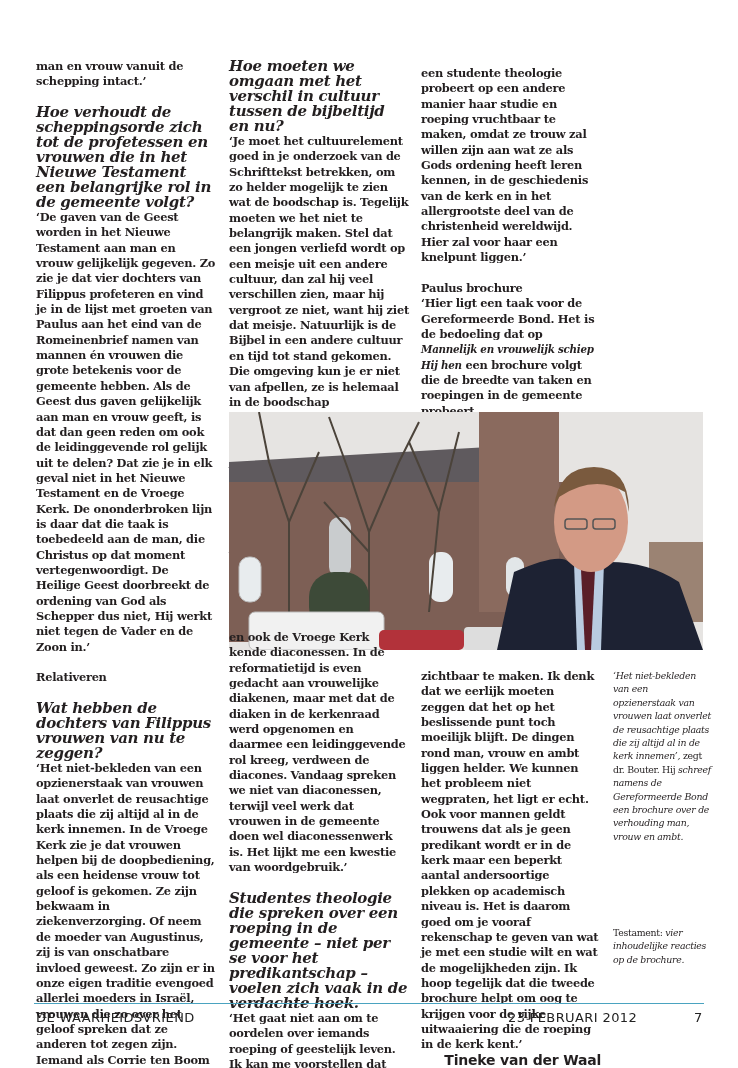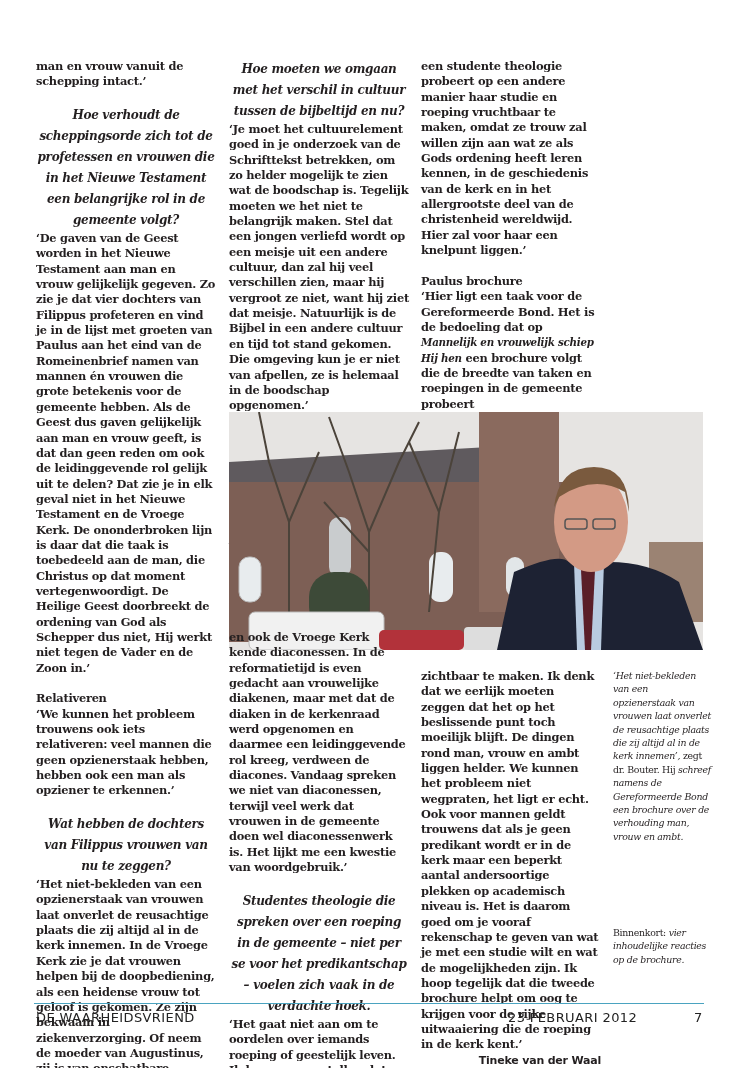--- a/index.html
+++ b/index.html
@@ -1,48 +1,47 @@
 <!DOCTYPE html>
 <html><head>
 <meta charset="utf-8">
 <style>
   html, body { margin:0; padding:0; background:#fff; }
   body { width:738px; height:1068px; position:relative; overflow:hidden;
          font-family:"DejaVu Serif", serif; color:#231f20; }
   .col { position:absolute; font-size:11.4px; line-height:15.35px; letter-spacing:-0.25px; }
   .col p { margin:0;font-weight:bold; }
-  .q { font-style:italic; font-size:12px; line-height:21px; letter-spacing:-0.3px;text-align:center; }
+  .q { font-style:italic; font-size:15px; line-height:15px; letter-spacing:-0.3px; }
   .h { font-weight:bold; }
   .gap { height:15.35px; }
   #c1 { left:36px; top:59px; width:180px; }
   #c2 { left:229px; top:59px; width:180px; }
-  #c3 { left:421px; top:59px; width:180px; }
+  #c3 { left:421px; top:66px; width:180px; }
   #c2b { left:229px; top:630px; width:180px; }
   #c3b { left:421px; top:669px; width:180px; }
   #side { position:absolute; left:613px; top:669px; width:100px; font-style:italic;
           font-size:9.4px; line-height:13.4px; letter-spacing:-0.3px; }
   #side2 { position:absolute; left:613px; top:926px; width:100px; font-style:italic;
           font-size:9.4px; line-height:13.4px; letter-spacing:-0.3px; }
   .up { font-style:normal; }
-  .author { text-align:right; font-family:"DejaVu Sans", sans-serif; font-weight:bold; font-size:11px; letter-spacing:-0.2px; }
+  .author { text-align:right; font-family:"DejaVu Sans", sans-serif; font-weight:bold; font-size:14px; letter-spacing:-0.2px; }
   #photo { position:absolute; left:229px; top:412px; width:474px; height:238px; overflow:hidden; background:#d9dbd8; }
   #footer-line { position:absolute; left:34px; top:1003px; width:670px; height:1px; background:#4aa3c0; }
   .foot { position:absolute; top:1010px; font-family:"DejaVu Sans", sans-serif; font-size:13px; letter-spacing:0.4px; color:#222; }
 </style>
 </head>
 <body>
 
 <div id="c1" class="col">
   <p>man en vrouw vanuit de schepping intact.’</p>
   <div class="gap"></div>
   <p class="q">Hoe verhoudt de scheppingsorde zich tot de profetessen en vrouwen die in het Nieuwe Testament een belangrijke rol in de gemeente volgt?</p>
   <p>‘De gaven van de Geest worden in het Nieuwe Testament aan man en vrouw gelijkelijk gegeven. Zo zie je dat vier dochters van Filippus profeteren en vind je in de lijst met groeten van Paulus aan het eind van de Romeinenbrief namen van mannen én vrouwen die grote betekenis voor de gemeente hebben. Als de Geest dus gaven gelijkelijk aan man en vrouw geeft, is dat dan geen reden om ook de leidinggevende rol gelijk uit te delen? Dat zie je in elk geval niet in het Nieuwe Testament en de Vroege Kerk. De ononderbroken lijn is daar dat die taak is toebedeeld aan de man, die Christus op dat moment vertegenwoordigt. De Heilige Geest doorbreekt de ordening van God als Schepper dus niet, Hij werkt niet tegen de Vader en de Zoon in.’</p>
   <div class="gap"></div>
   <p class="h">Relativeren</p>
-  <p>‘We kunnen het probleem trouwens ook iets relativeren: veel mannen die geen opzienerstaak hebben, hebben ook een man als opziener te erkennen.’</p>
   <div class="gap"></div>
   <p class="q">Wat hebben de dochters van Filippus vrouwen van nu te zeggen?</p>
   <p>‘Het niet-bekleden van een opzienerstaak van vrouwen laat onverlet de reusachtige plaats die zij altijd al in de kerk innemen. In de Vroege Kerk zie je dat vrouwen helpen bij de doopbediening, als een heidense vrouw tot geloof is gekomen. Ze zijn bekwaam in ziekenverzorging. Of neem de moeder van Augustinus, zij is van onschatbare invloed geweest. Zo zijn er in onze eigen traditie evengoed allerlei moeders in Israël, vrouwen die zo over het geloof spreken dat ze anderen tot zegen zijn. Iemand als Corrie ten Boom was dat voor de kerk in den brede. Ook het gewone werk moeten we trouwens niet vergeten: zondagsschoolwerk, bezoekwerk, in gezinnen, commissies van pastorale zorg.’</p>
 </div>
 
 <div id="c2" class="col">
   <p class="q">Hoe moeten we omgaan met het verschil in cultuur tussen de bijbeltijd en nu?</p>
   <p>‘Je moet het cultuurelement goed in je onderzoek van de Schrifttekst betrekken, om zo helder mogelijk te zien wat de boodschap is. Tegelijk moeten we het niet te belangrijk maken. Stel dat een jongen verliefd wordt op een meisje uit een andere cultuur, dan zal hij veel verschillen zien, maar hij vergroot ze niet, want hij ziet dat meisje. Natuurlijk is de Bijbel in een andere cultuur en tijd tot stand gekomen. Die omgeving kun je er niet van afpellen, ze is helemaal in de boodschap opgenomen.’</p>
   <div class="gap"></div>
   <p class="h">Diacones</p>
@@ -104,19 +103,19 @@
 <div id="c3b" class="col">
   <p>zichtbaar te maken. Ik denk dat we eerlijk moeten zeggen dat het op het beslissende punt toch moeilijk blijft. De dingen rond man, vrouw en ambt liggen helder. We kunnen het probleem niet wegpraten, het ligt er echt. Ook voor mannen geldt trouwens dat als je geen predikant wordt er in de kerk maar een beperkt aantal andersoortige plekken op academisch niveau is. Het is daarom goed om je vooraf rekenschap te geven van wat je met een studie wilt en wat de mogelijkheden zijn. Ik hoop tegelijk dat die tweede brochure helpt om oog te krijgen voor de rijke uitwaaiering die de roeping in de kerk kent.’</p>
   <p class="author">Tineke van der Waal</p>
 </div>
 
 <div id="side">
   <span>‘Het niet-bekleden van een opzienerstaak van vrouwen laat onverlet de reusachtige plaats die zij altijd al in de kerk innemen’, </span><span class="up">zegt dr. Bouter. Hij</span><span> schreef namens de Gereformeerde Bond een brochure over de verhouding man, vrouw en ambt.</span>
 </div>
 
 <div id="side2">
-  <span class="up">Binnenkort:</span><span> vier inhoudelijke reacties op de brochure.</span>
+  <span class="up">Testament:</span><span> vier inhoudelijke reacties op de brochure.</span>
 </div>
 
 <div id="footer-line"></div>
 <div class="foot" style="left:36px">DE WAARHEIDSVRIEND</div>
 <div class="foot" style="left:508px">23 FEBRUARI 2012</div>
 <div class="foot" style="left:694px">7</div>
 
 </body></html>

